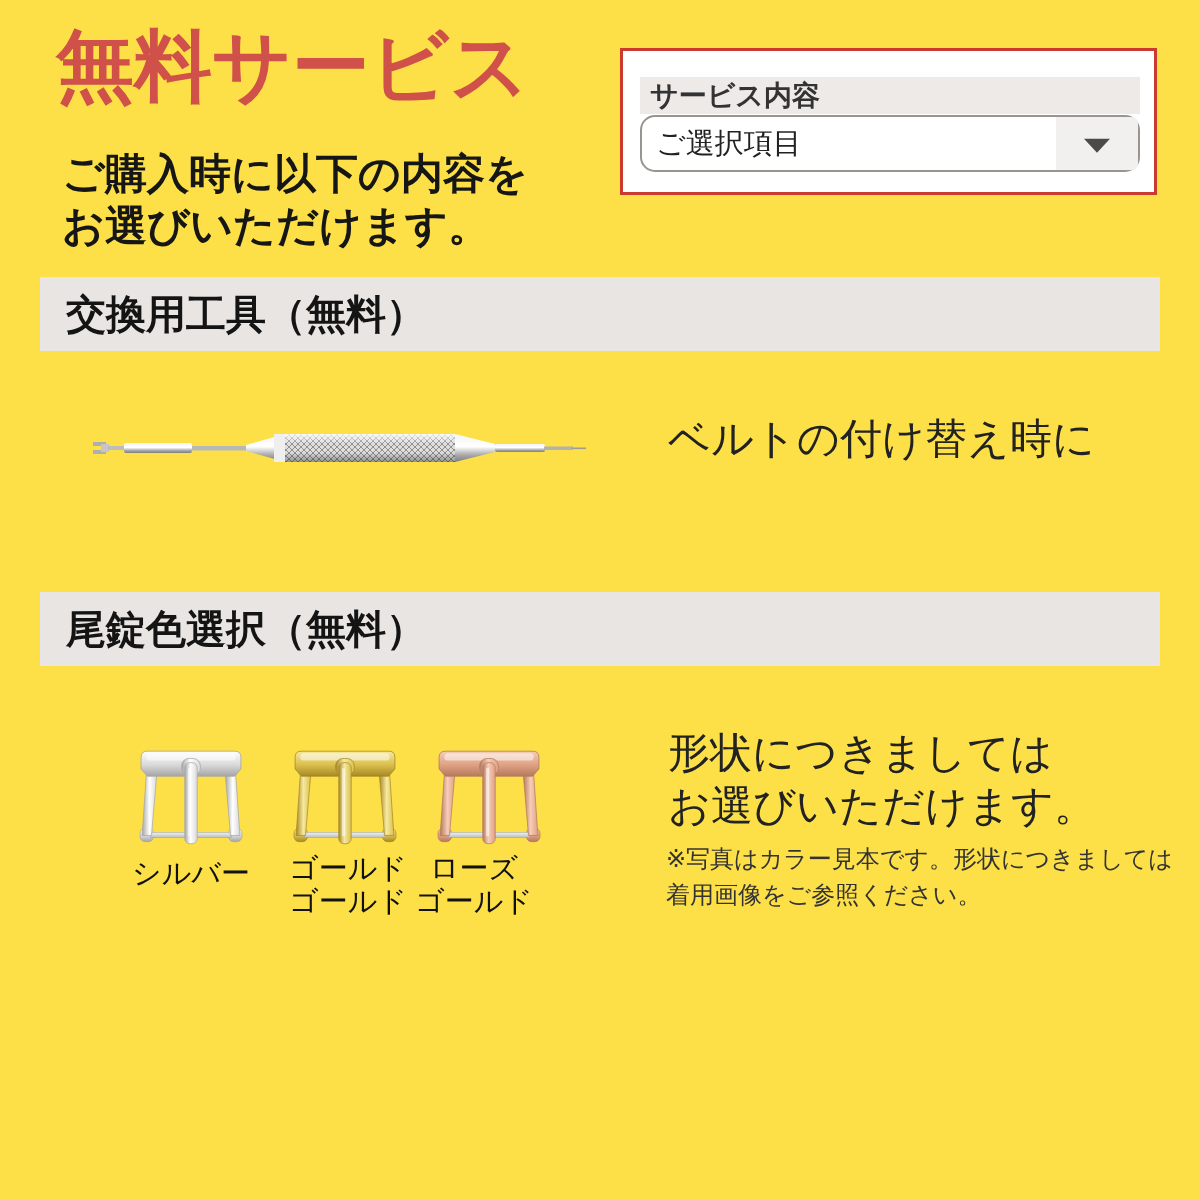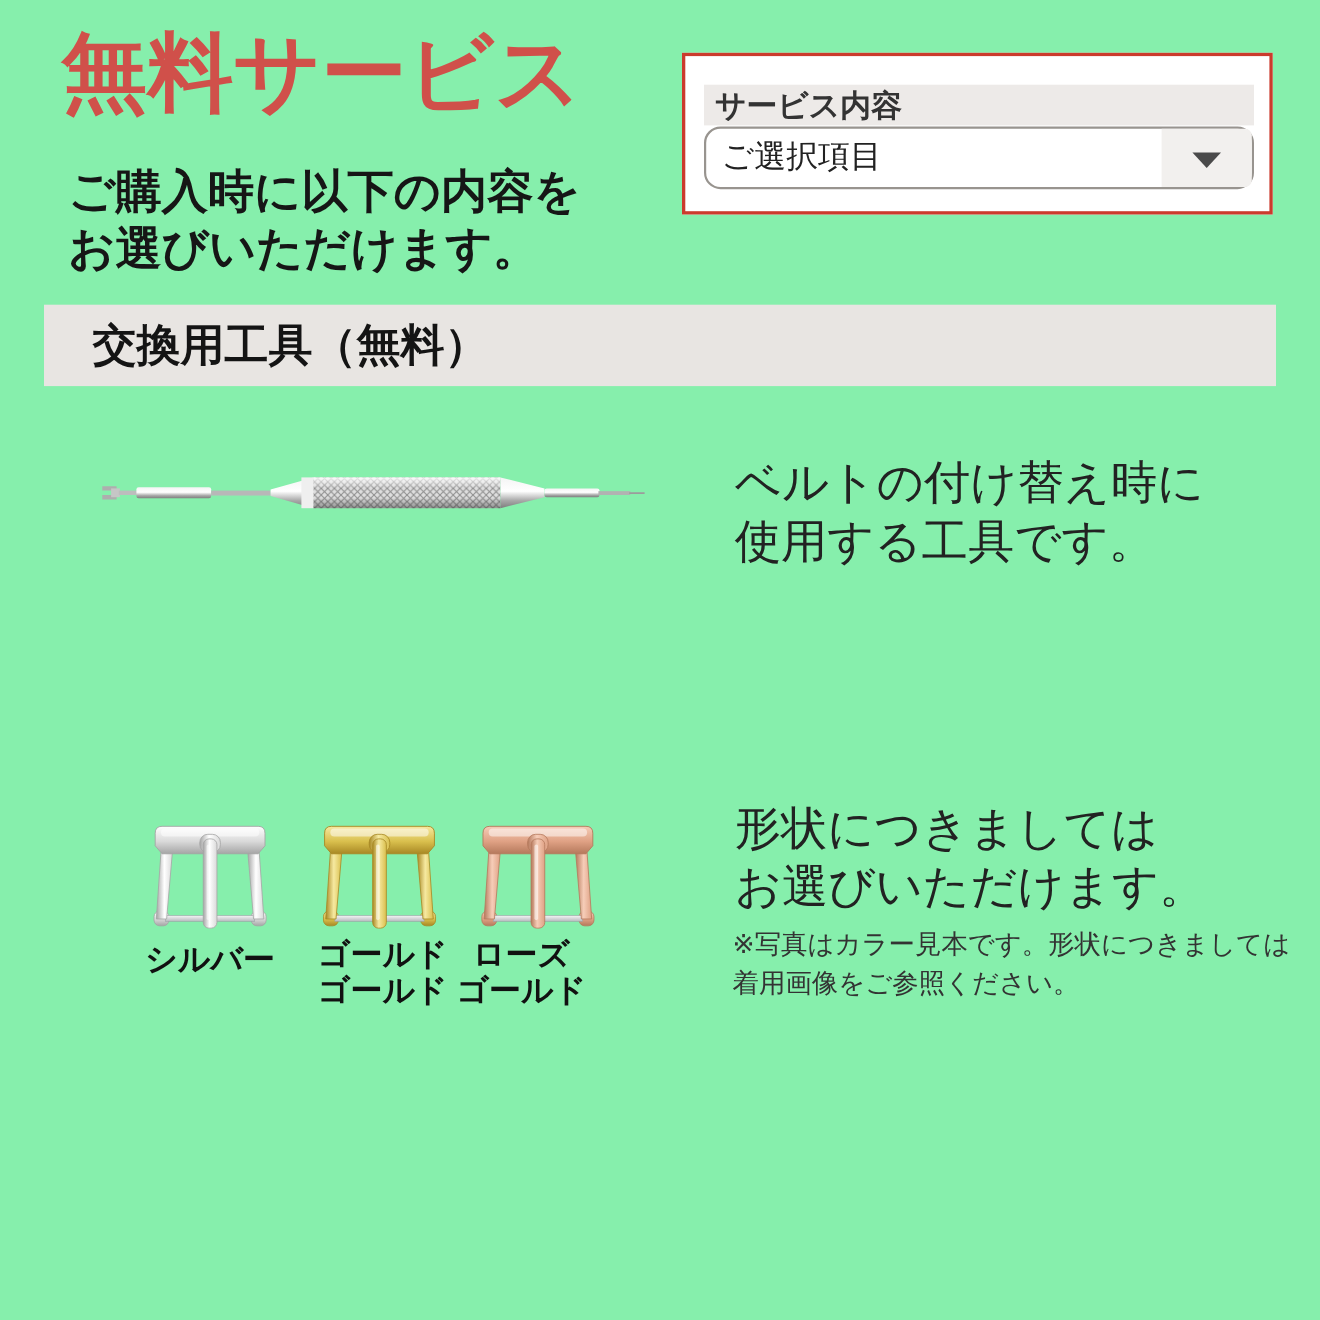--- a/index.html
+++ b/index.html
@@ -1,18 +1,18 @@
 <!DOCTYPE html>
 <html style="--accent-red: #d0504a; --box-red: #cb3b2d; --bar-bg: #e8e5e2; --label-bg: #edeae8; --select-border: #98948f; --arrow-bg: #f2f0ee;"><head>
 <meta charset="utf-8">
 <style>
   html,body{margin:0;padding:0;background:#fff;}
   *{box-sizing:border-box;}
   #canvas{
-    position:relative;width:1200px;height:1200px;background:#86efac;overflow:hidden;
+    position:relative;width:1200px;height:1200px;background:#fde047;overflow:hidden;
     font-family:"Liberation Sans","DejaVu Sans",sans-serif;color:#141414;
   }
   
   .page-title{
     position:absolute;left:56px;top:22px;font-size:78px;font-weight:700;
     color:var(--accent-red);letter-spacing:0px;line-height:1.15;white-space:nowrap;
   }
   .subtitle{
     position:absolute;left:62px;top:133px;font-size:42px;font-weight:700;
     color:#161616;line-height:1.24;white-space:nowrap;margin-top:15px;
@@ -46,21 +46,21 @@
   }
   .pulldown-note{
     position:absolute;left:615px;top:206px;width:545px;font-size:26px;font-weight:700;
     color:#111;letter-spacing:-1px;white-space:nowrap;
   }
   
   .section-bar{
     position:absolute;left:40px;width:1120px;height:74px;background:var(--bar-bg);
   }
   .section-bar .bar-heading{
-    font-size:40px;font-weight:700;color:#141414;line-height:74px;padding-left:44px;white-space:nowrap;
+    font-size:40px;font-weight:700;color:#141414;line-height:74px;padding-left:26px;white-space:nowrap;
   }
   #bar-tool{top:277px;}
   #bar-buckle{top:592px;}
   
   .tool-art{position:absolute;left:88px;top:420px;width:500px;height:56px;}
   .tool-caption{
     position:absolute;left:168px;top:476px;width:360px;text-align:center;
     font-size:31px;font-weight:700;color:#111;white-space:nowrap;
   }
   .desc-text{
@@ -71,21 +71,21 @@
   #buckle-desc{top:727px;}
   .small-note{
     position:absolute;left:666px;top:841px;font-size:24px;color:#333;
     line-height:1.5;white-space:nowrap;
   }
   
   .buckle-art{position:absolute;top:748px;width:104px;height:100px;}
   #buckle-0{left:139px;} #buckle-1{left:293px;} #buckle-2{left:437px;}
   .buckle-label{
     position:absolute;top:852px;width:124px;text-align:center;
-    font-size:29px;font-weight:700;color:#111;line-height:1.15;white-space:nowrap;
+    font-size:29px;font-weight:400;color:#111;line-height:1.15;white-space:nowrap;
   }
   #buckle-label-0{left:129px;top:857px;}
   #buckle-label-1{left:286px;}
   #buckle-label-2{left:412px;}
 </style>
 </head>
 <body>
 
 <div id="canvas">
 
@@ -139,23 +139,25 @@
       <rect x="197" y="14" width="170" height="28" fill="url(#knurl)"></rect>
       <rect x="197" y="14" width="170" height="28" fill="url(#shade)"></rect>
       <polygon points="367,14 407,24 407,32 367,42" fill="url(#tg1)"></polygon>
       <rect x="407" y="24" width="50" height="8" rx="2" fill="url(#tg1)"></rect>
       <rect x="456" y="26.5" width="29" height="3.5" fill="#b2b2b2"></rect>
       <rect x="484" y="27.5" width="14" height="1.6" fill="#9c9c9c"></rect>
     </svg>
   </div>
   <div class="desc-text" id="tool-desc">
     <div>ベルトの付け替え時に</div>
-    <div>使用する工具です。</div>
-  </div>
-
+  </div>
+
+  <div class="section-bar" id="bar-buckle">
+    <div class="bar-heading">尾錠色選択（無料）</div>
+  </div>
 
   <div class="buckle-art" id="buckle-0">
   <svg width="104" height="100" viewBox="0 0 100 96" xmlns="http://www.w3.org/2000/svg" aria-hidden="true">
     <defs>
       <linearGradient id="bk0m" x1="0" y1="0" x2="0" y2="1">
         <stop offset="0" stop-color="#ffffff"></stop>
             <stop offset="0.55" stop-color="#d9d9d9"></stop>
         <stop offset="1" stop-color="#a5a5a5"></stop>
       </linearGradient>
       <linearGradient id="bk0l" x1="0" y1="0" x2="1" y2="0">

